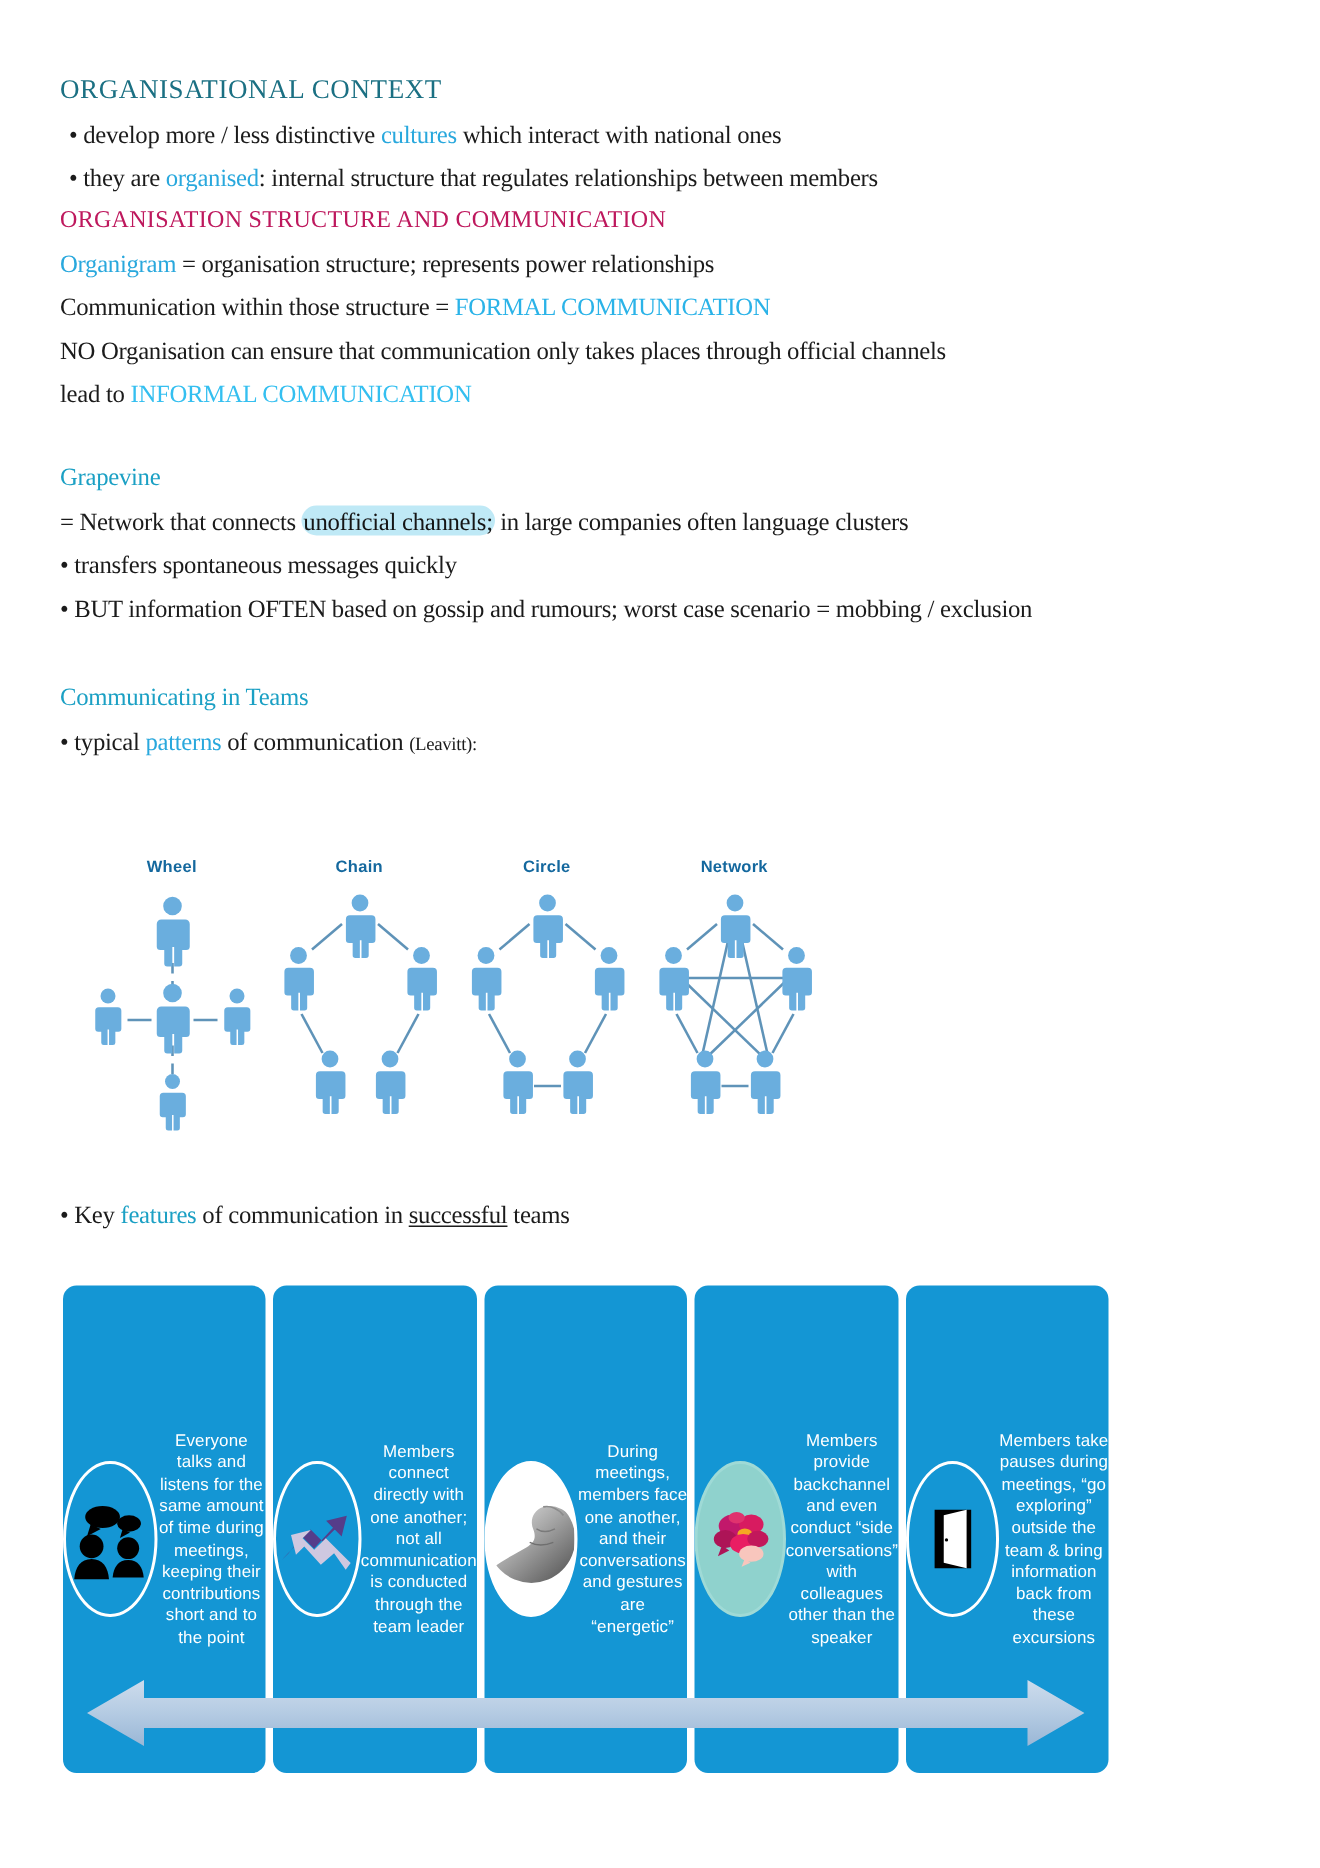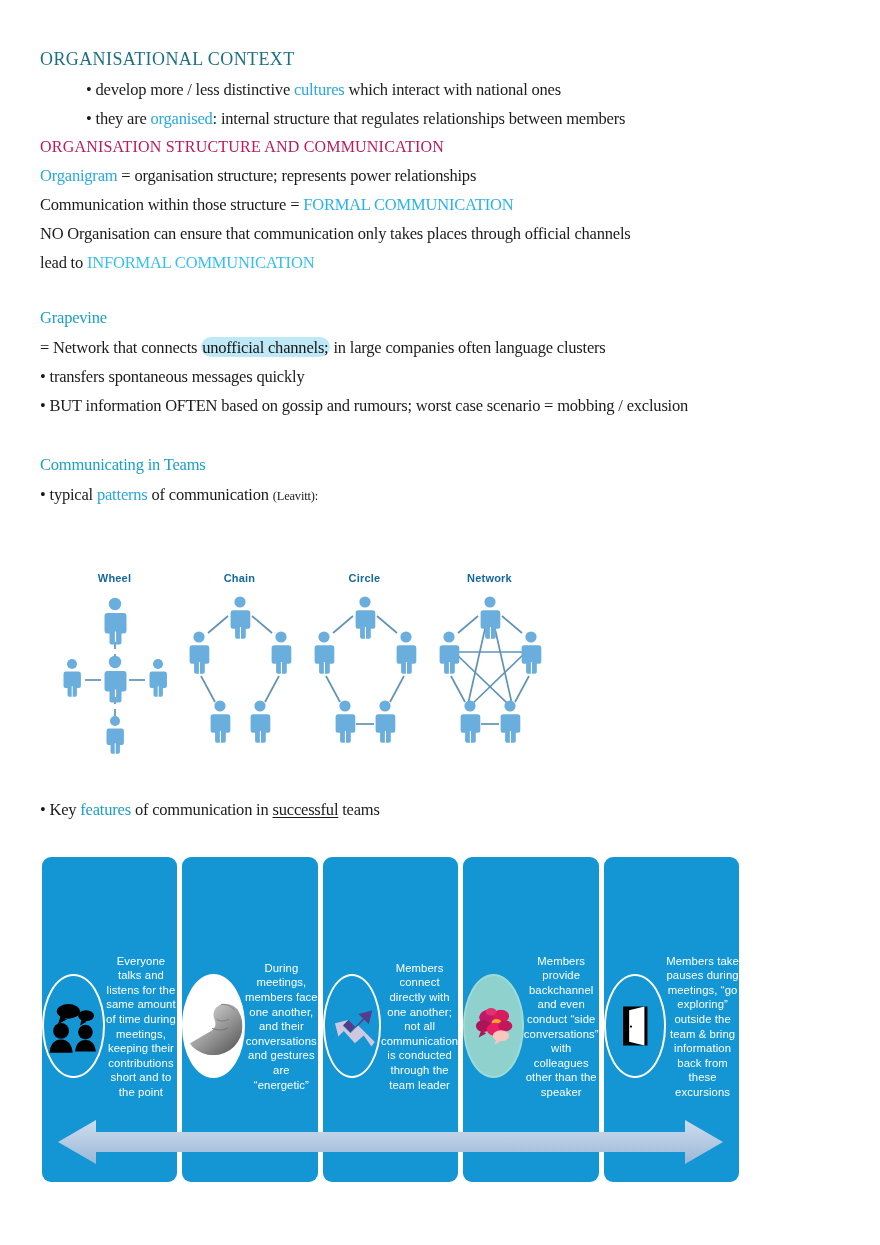--- a/index.html
+++ b/index.html
@@ -52,21 +52,21 @@
   .accent-mid   { color: #2bb3e8; }
   .accent-teal  { color: #1ba0c4; }
   .hl {
     background: #bfe9f6;
     color: #151515;
     padding: 1px 1px 0 1px;
     border-radius: 10px;
   }
   .u { text-decoration: underline; text-underline-offset: 2px; }
   .small-paren { font-size: 12.5px; }
-  .bullet-line { padding-left: 6px; margin-left: 40px; }
+  .bullet-line { padding-left: 6px; }
   .spacer-md { height: 26px; }
   .spacer-lg { height: 30px; }
 
   
   #leavitt {
     position: absolute;
     left: 52px;
     top: 572px;
     width: 500px;
     height: 200px;
@@ -340,20 +340,30 @@
           <ellipse cx="69" cy="31" rx="13" ry="9"></ellipse>
           <path d="M62 37 l-3 10 l11 -6 z"></path>
           <circle cx="28" cy="56" r="13"></circle>
           <path d="M28 70 c-12 0 -18 9 -19 22 h38 c-1 -13 -7 -22 -19 -22 z"></path>
           <circle cx="68" cy="58" r="12"></circle>
           <path d="M68 71 c-11 0 -16 8 -17 19 h34 c-1 -11 -6 -19 -17 -19 z"></path>
         </g>
       </svg>
     </div>
     <div class="card-text">Everyone talks and listens for the same amount of time during meetings, keeping their contributions short and to the point</div>
+  </div>
+
+  <div class="card">
+    <div class="card-icon">
+      <svg width="96" height="96" viewBox="0 0 96 96">
+        <path d="M10 74 L44 38 L58 52 L72 38 L62 28 L86 22 L80 46 L70 36 L48 60 L34 46 L18 66 Z" fill="#553d8a" transform="translate(-4,-2) scale(1.02)"></path>
+        <path d="M86 76 L56 46 L42 60 L28 46 L38 36 L14 42 L20 66 L30 56 L50 78 L66 64 L80 84 Z" fill="#cfc8e0" transform="translate(4,2) scale(0.98)"></path>
+      </svg>
+    </div>
+    <div class="card-text">Members connect directly with one another; not all communication is conducted through the team leader</div>
   </div>
 
   <div class="card">
     <div class="card-icon filled-white">
       <svg width="104" height="104" viewBox="0 0 104 104">
         <defs>
           <clipPath id="c2">
               <circle cx="52" cy="52" r="52"></circle>
             </clipPath>
           <linearGradient id="skin" x1="0" y1="0" x2="1" y2="1">
@@ -369,30 +379,20 @@
           <path d="M66 14 C74 12 84 16 90 24" fill="none" stroke="#8c8c8c" stroke-width="2"></path>
           <path d="M58 40 C64 44 72 44 80 40" fill="none" stroke="#7a7a7a" stroke-width="1.6"></path>
           <path d="M50 56 C58 60 68 60 78 56" fill="none" stroke="#6f6f6f" stroke-width="1.6"></path>
         </g>
       </svg>
     </div>
     <div class="card-text">During meetings, members face one another, and their conversations and gestures are “energetic”</div>
   </div>
 
   <div class="card">
-    <div class="card-icon">
-      <svg width="96" height="96" viewBox="0 0 96 96">
-        <path d="M10 74 L44 38 L58 52 L72 38 L62 28 L86 22 L80 46 L70 36 L48 60 L34 46 L18 66 Z" fill="#553d8a" transform="translate(-4,-2) scale(1.02)"></path>
-        <path d="M86 76 L56 46 L42 60 L28 46 L38 36 L14 42 L20 66 L30 56 L50 78 L66 64 L80 84 Z" fill="#cfc8e0" transform="translate(4,2) scale(0.98)"></path>
-      </svg>
-    </div>
-    <div class="card-text">Members connect directly with one another; not all communication is conducted through the team leader</div>
-  </div>
-
-  <div class="card">
     <div class="card-icon filled-mint">
       <svg width="104" height="104" viewBox="0 0 104 104">
         <ellipse cx="44" cy="36" rx="18" ry="14" fill="#c2186b"></ellipse>
         <ellipse cx="66" cy="34" rx="15" ry="12" fill="#d81b60"></ellipse>
         <ellipse cx="58" cy="46" rx="9" ry="7" fill="#f5a623"></ellipse>
         <ellipse cx="34" cy="52" rx="14" ry="11" fill="#ad1457"></ellipse>
         <path d="M30 60 l-5 13 l14 -7 z" fill="#ad1457"></path>
         <ellipse cx="56" cy="58" rx="16" ry="12" fill="#e91e63"></ellipse>
         <ellipse cx="74" cy="52" rx="13" ry="10" fill="#c2185b"></ellipse>
         <ellipse cx="66" cy="70" rx="15" ry="10" fill="#f8c6bd"></ellipse>

